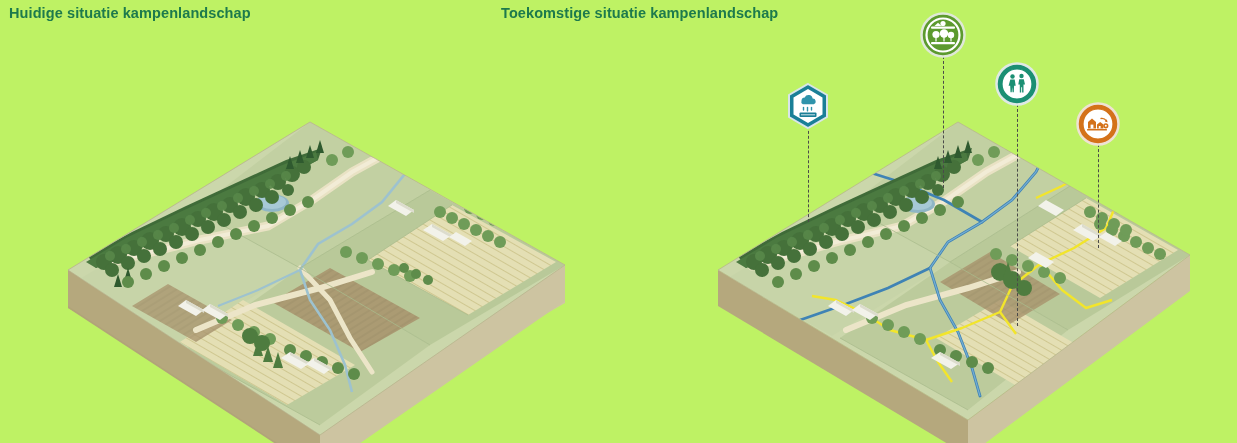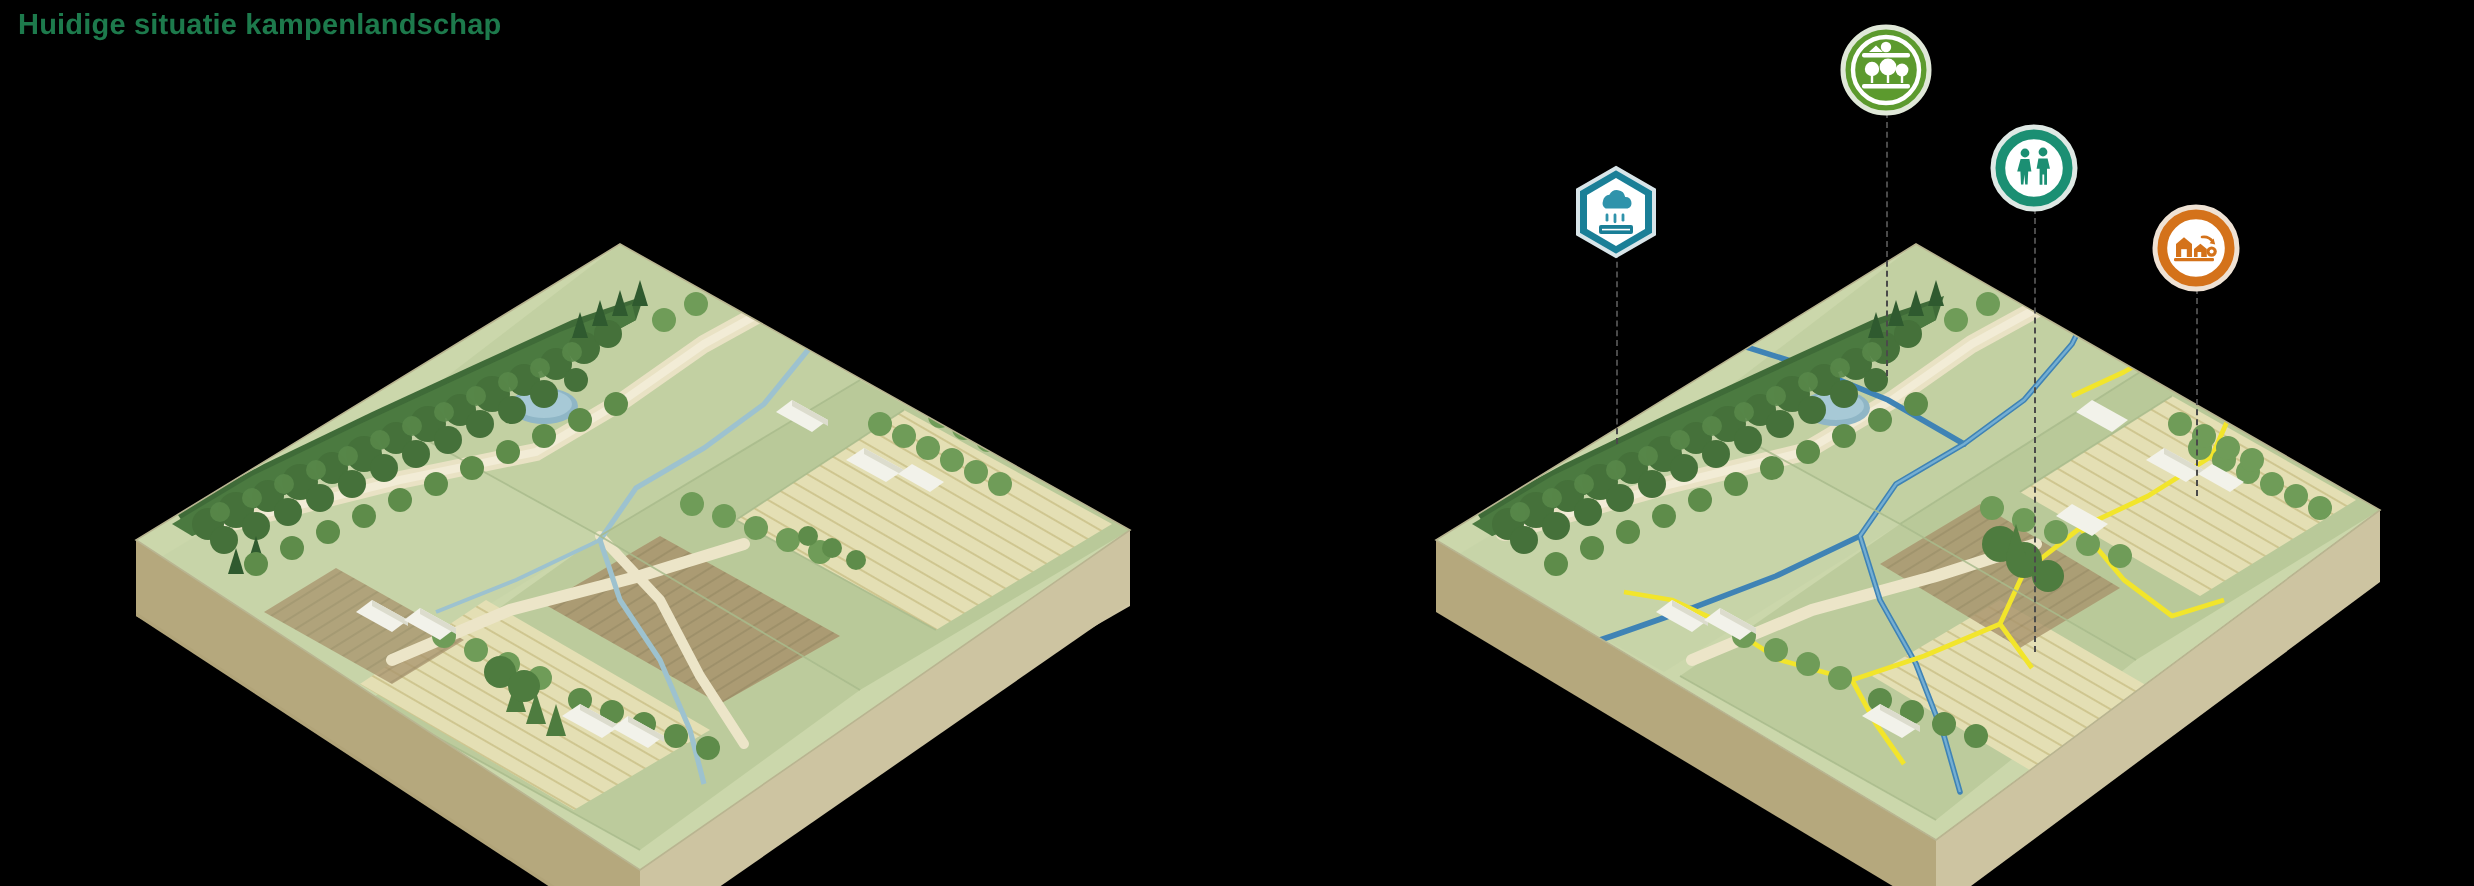--- a/index.html
+++ b/index.html
@@ -5,21 +5,21 @@
 <style>
   * { box-sizing: border-box; }
   html, body {
     margin: 0; padding: 0;
     background: #ffffff;
     font-family: "Liberation Sans", sans-serif;
   }
   #stage {
     position: relative;
     width: 1237px; height: 443px;
-    background: #000000;
+    background: #bef264;
     overflow: hidden;
   }
 
   .panel-title {
     position: absolute;
     font-size: 14.5px;
     font-weight: bold;
     color: #1d7a4c;
     letter-spacing: 0.1px;
     white-space: nowrap;
@@ -43,20 +43,21 @@
     width: 0; border-left: 1.6px dashed #4a4a4a;
   }
 </style>
 </head>
 <body>
 
 <div id="stage">
 
   <div class="panel-title" id="title-left">Huidige situatie kampenlandschap</div>
 
+  <div class="panel-title" id="title-right">Toekomstige situatie kampenlandschap</div>
 
   <div class="scene">
     <svg width="1237" height="443" viewBox="0 0 1237 443" xmlns="http://www.w3.org/2000/svg">
       <defs>
         <clipPath id="clipL">
           <polygon points="310,122 565,265 320,435 68,270"></polygon>
         </clipPath>
 
         <pattern id="cropHatchL" width="7" height="7" patternUnits="userSpaceOnUse" patternTransform="rotate(30)">
           <rect width="7" height="7" fill="#e4dfb4"></rect>

